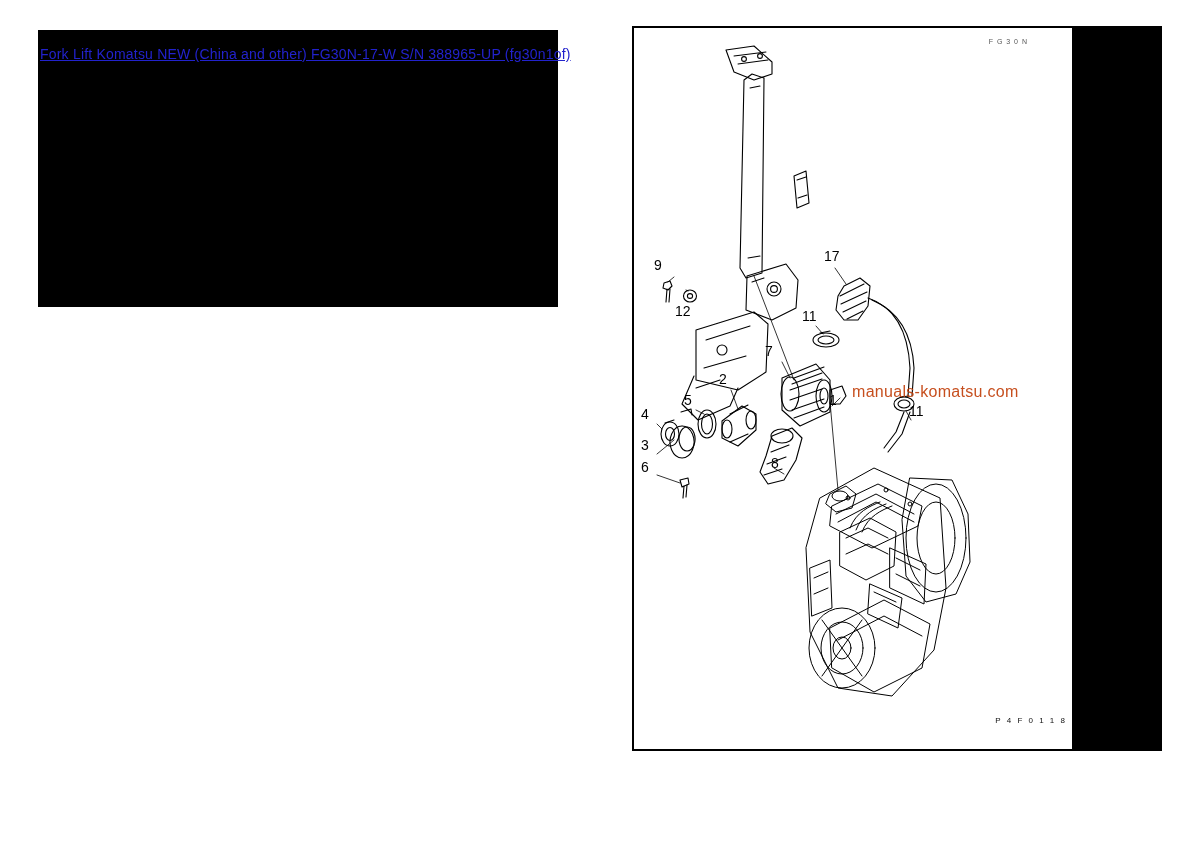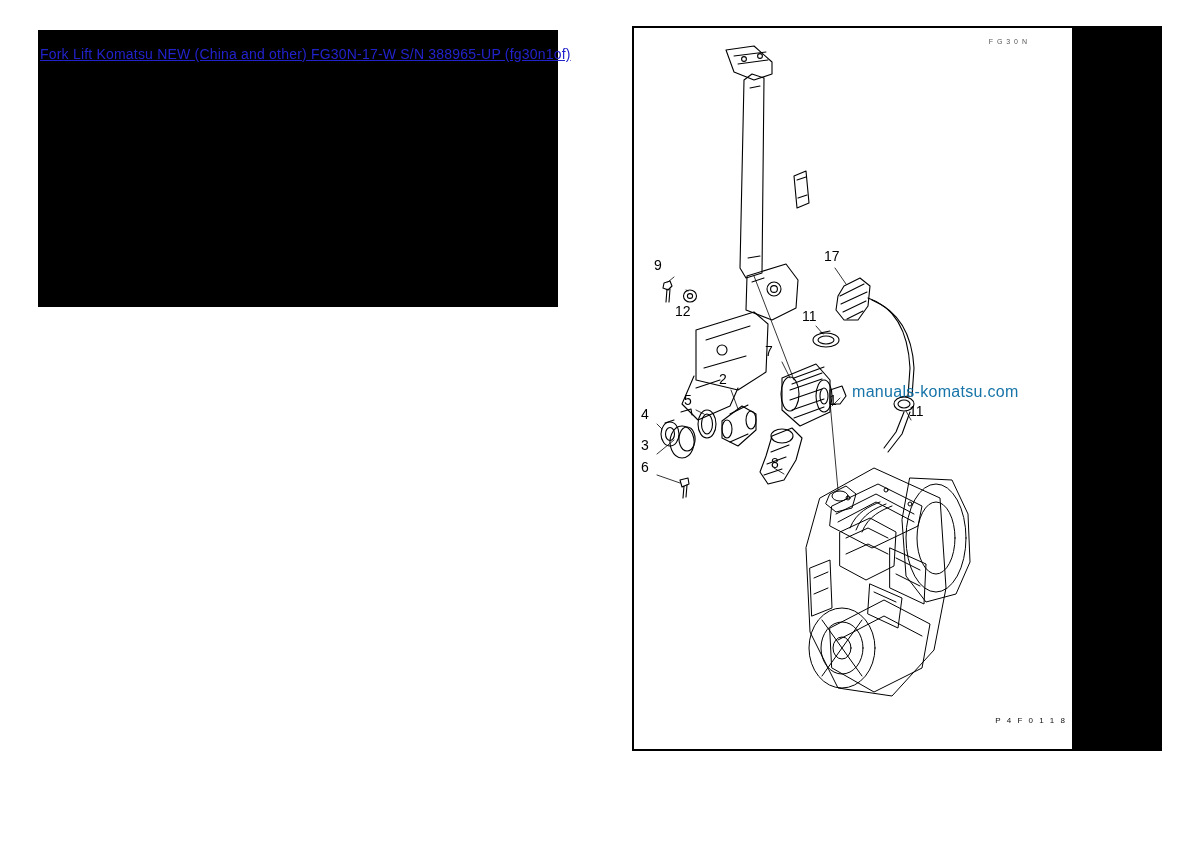--- a/index.html
+++ b/index.html
@@ -72,21 +72,21 @@
     font-size: 14px;
     color: #000;
     font-family: "Liberation Sans", sans-serif;
   }
 
   #watermark {
     position: absolute;
     left: 218px;
     top: 355px;
     font-size: 16px;
-    color: #0369a1;
+    color: #c2410c;
     letter-spacing: 0.3px;
     white-space: nowrap;
     opacity: 0.92;
   }
 
   #page-code {
     position: absolute;
     right: 5px;
     bottom: 24px;
     font-size: 8px;

